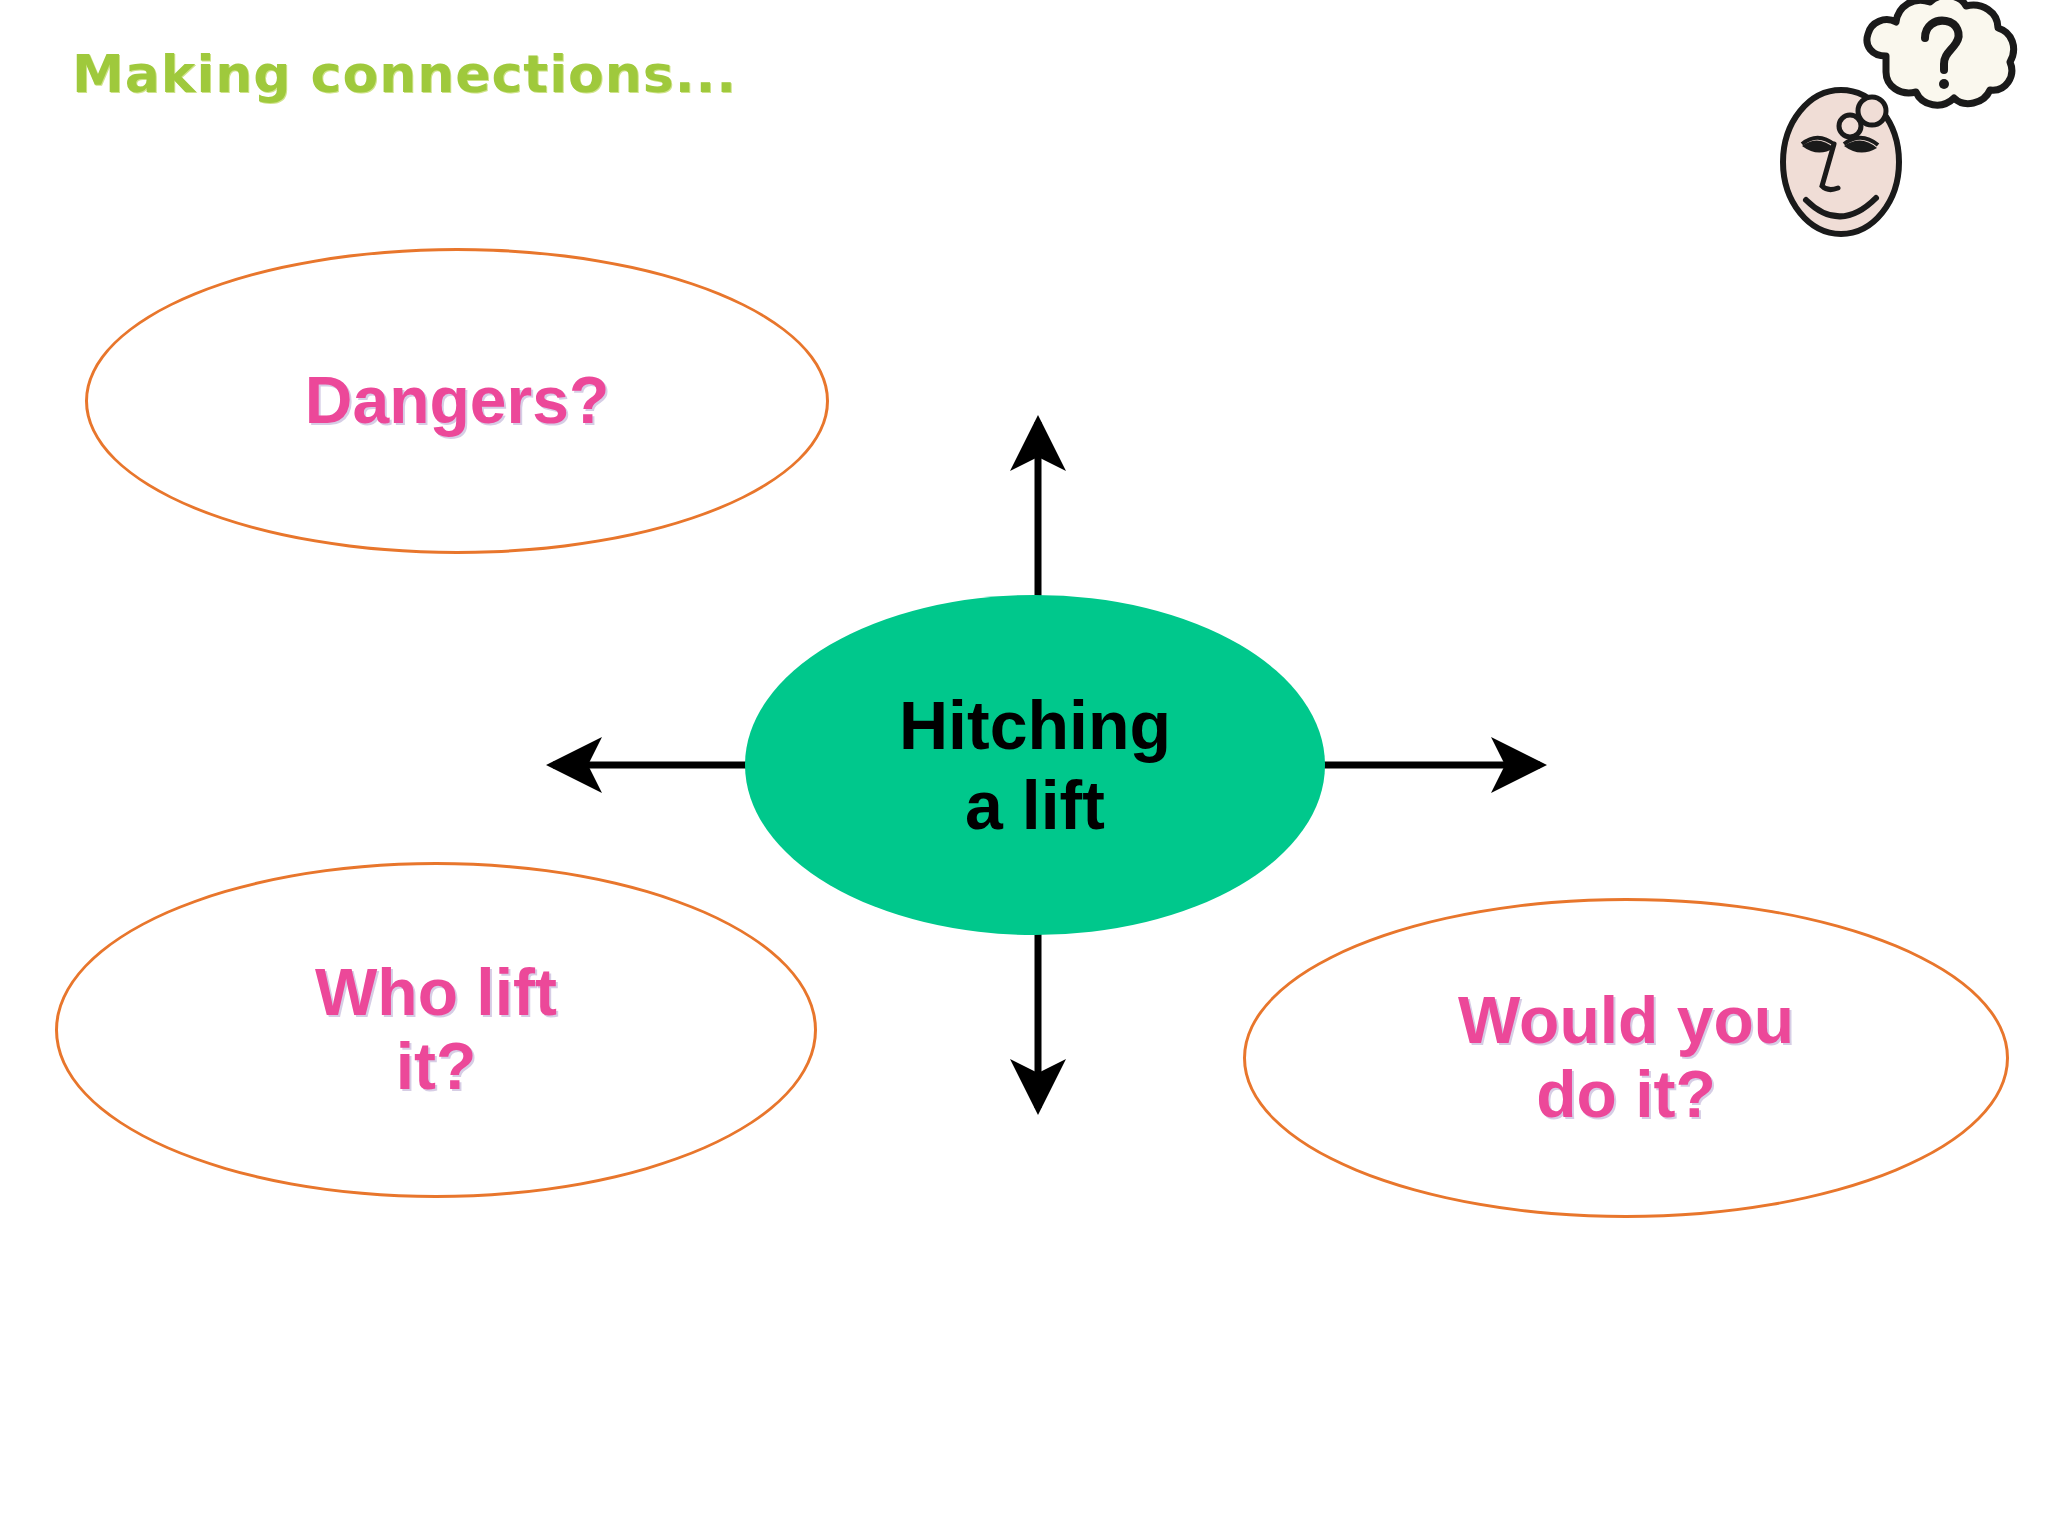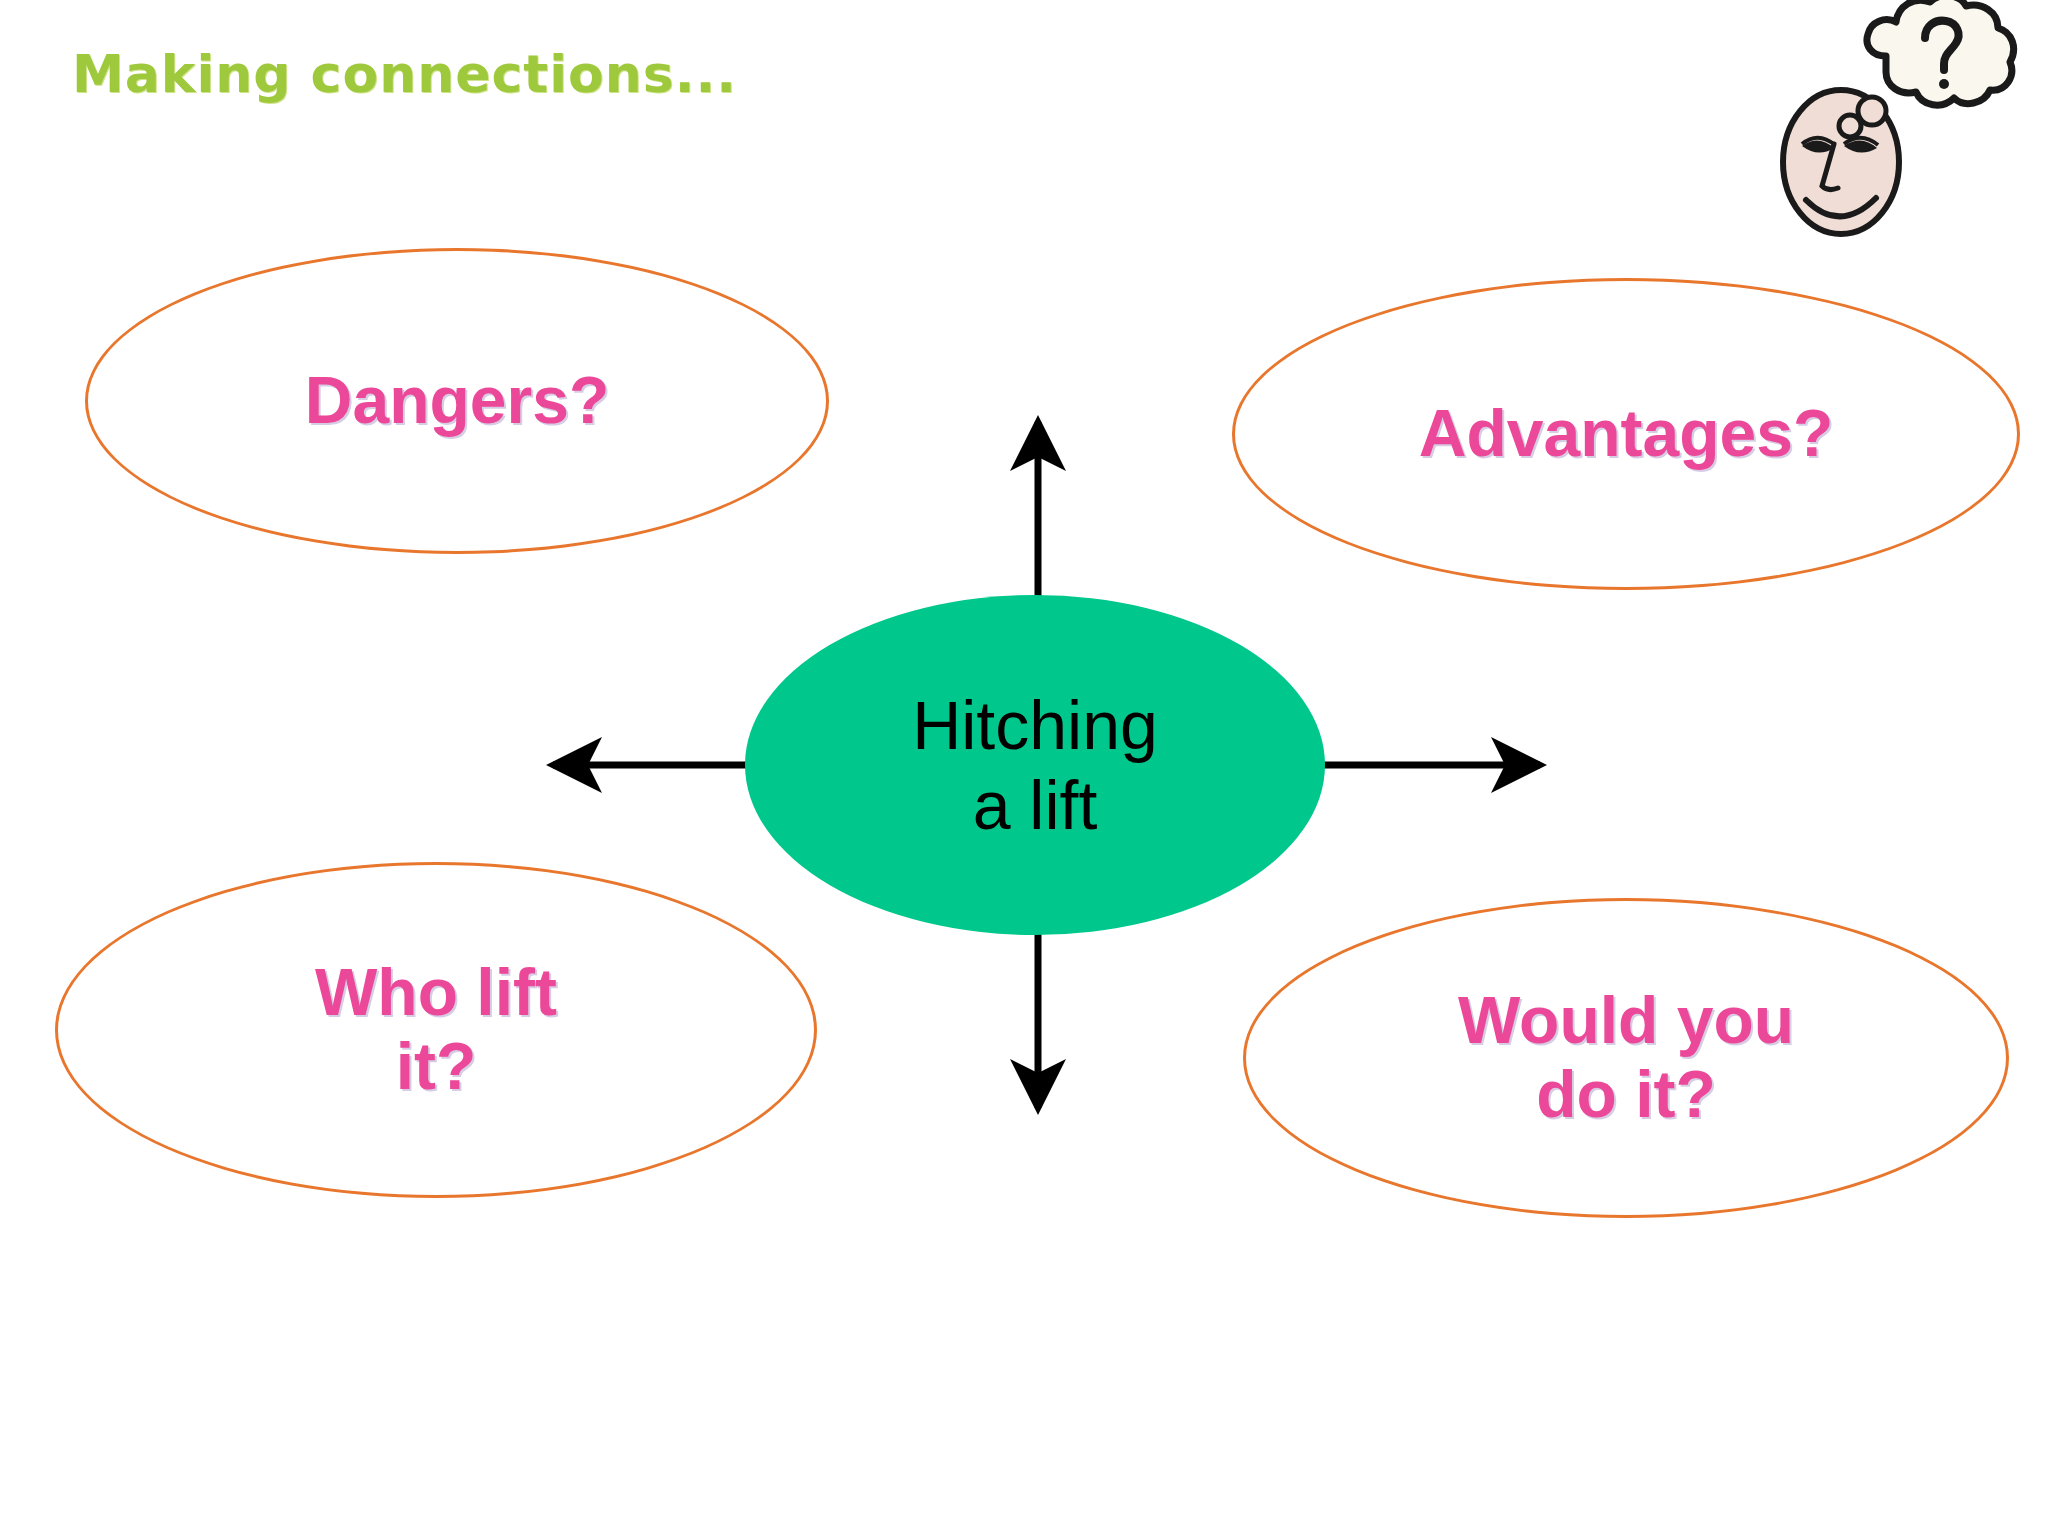--- a/index.html
+++ b/index.html
@@ -83,21 +83,21 @@
   #ellipse-center {
     left: 745px;
     top: 595px;
     width: 580px;
     height: 340px;
     background: #00C88C;
   }
   #center-label {
     color: #000000;
     font-family: "Liberation Sans", sans-serif;
-    font-weight: normal;
+    font-weight: bold;
     font-size: 68px;
     line-height: 1.18;
     white-space: pre-line;
   }
 </style>
 </head>
 <body>
 
 <div id="slide">
 
@@ -157,23 +157,20 @@
 
     <line x1="760" y1="765" x2="553" y2="765" stroke="#000000" stroke-width="7" marker-end="url(#arrowhead)"></line>
 
     <line x1="1310" y1="765" x2="1540" y2="765" stroke="#000000" stroke-width="7" marker-end="url(#arrowhead)"></line>
   </svg>
 
   <div id="ellipse-dangers" class="ellipse ellipse-outline">
     <span class="ellipse-label">Dangers?</span>
   </div>
 
-  <div id="ellipse-advantages" class="ellipse ellipse-outline">
-    <span class="ellipse-label">Advantages?</span>
-  </div>
 
   <div id="ellipse-whodoesit" class="ellipse ellipse-outline">
     <span class="ellipse-label">Who lift
 it?</span>
   </div>
 
   <div id="ellipse-wouldyoudoit" class="ellipse ellipse-outline">
     <span class="ellipse-label">Would you
 do it?</span>
   </div>

